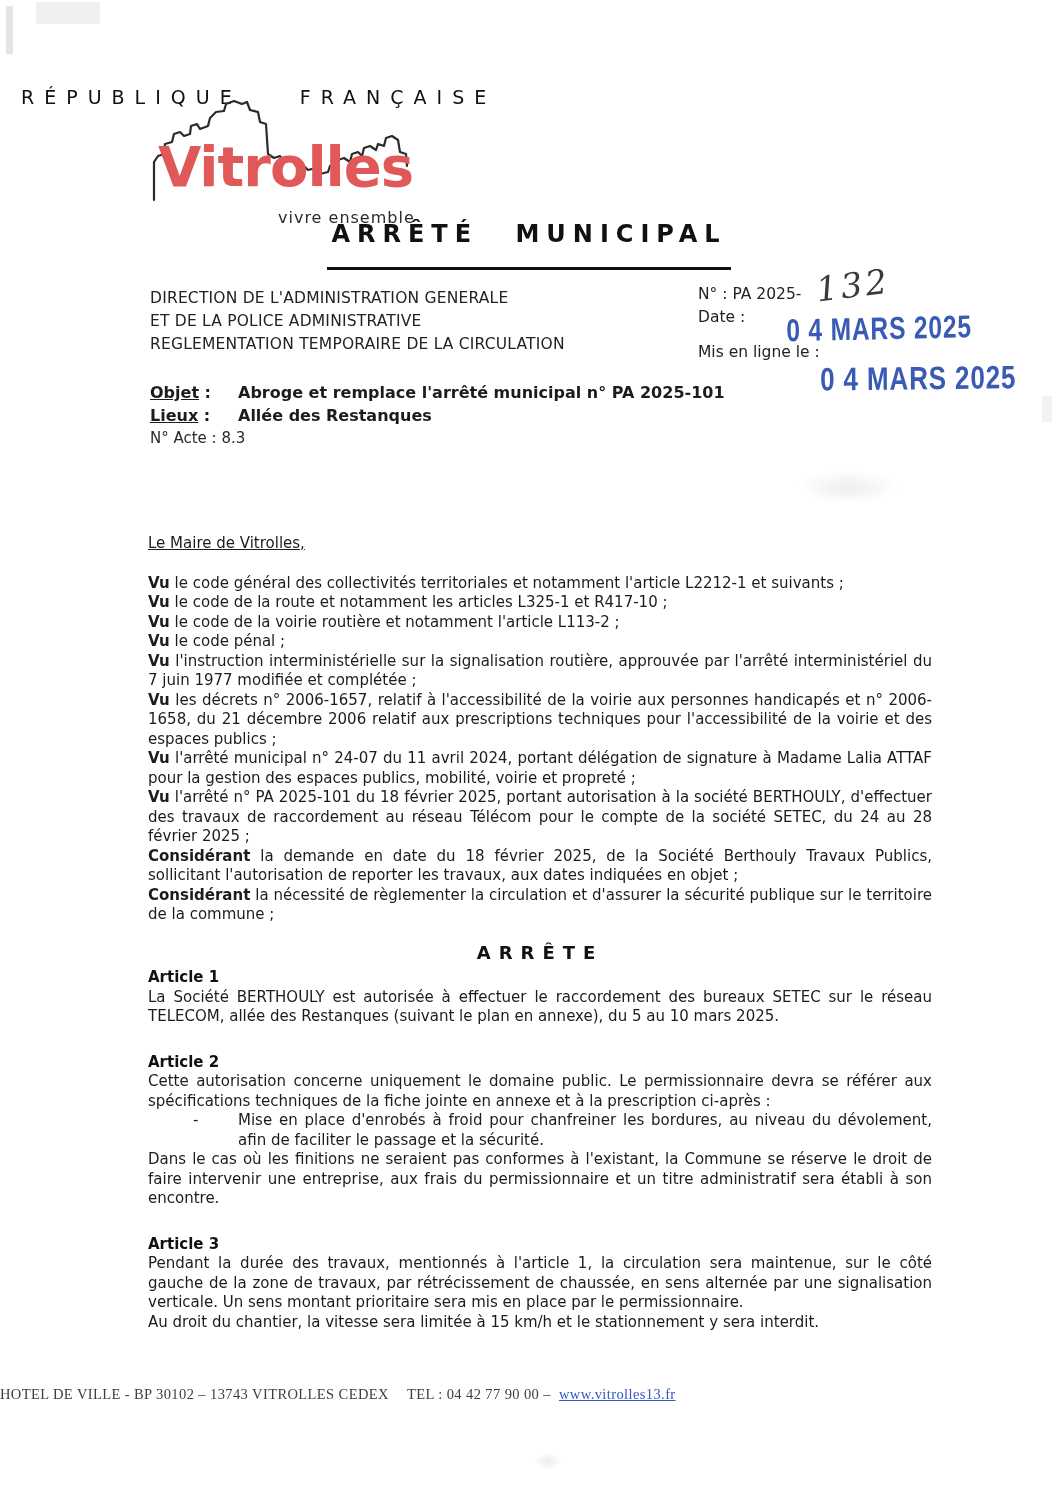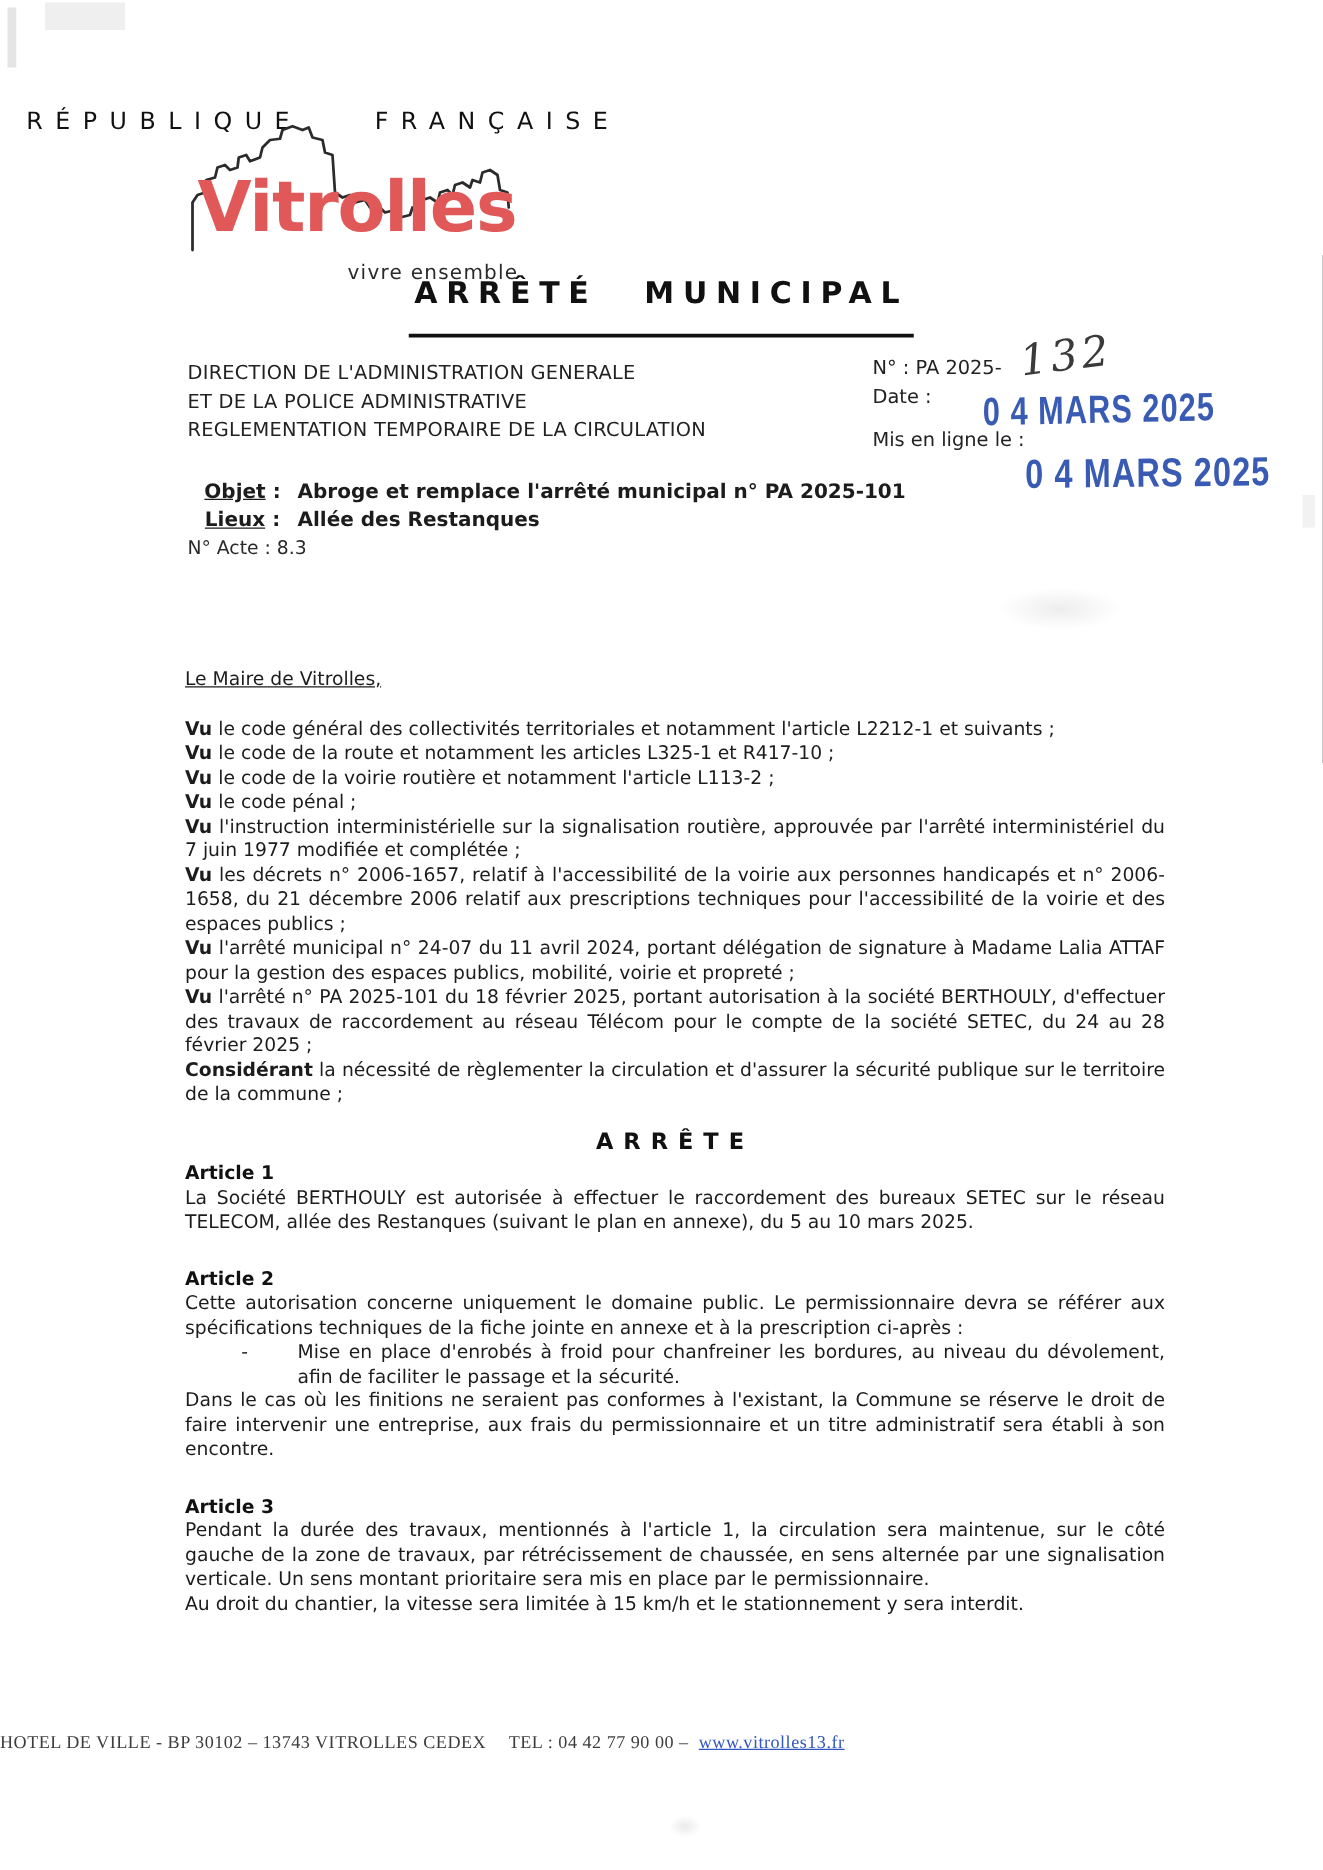--- a/index.html
+++ b/index.html
@@ -57,21 +57,21 @@
   .stamp{
     position:absolute;
     font-family:"Liberation Sans", sans-serif;
     font-weight:bold;white-space:nowrap;
     opacity:.93;
   }
   .stamp1{top:28px;left:88px;font-size:30px;transform:scale(.82,1.05) rotate(-1deg);transform-origin:left top;letter-spacing:1px;}
   .stamp2{top:76px;left:122px;font-size:31px;transform:scale(.84,1.05) rotate(-.5deg);transform-origin:left top;letter-spacing:1px;}
   
   .subject{position:absolute;top:381px;left:150px;width:820px;font-size:16px;line-height:23px;}
-  .subject .row{display:flex;text-align:center;}
+  .subject .row{display:flex;}
   .subject .lbl{width:88px;font-weight:bold;flex:0 0 88px;}
   .subject .lbl u{text-decoration:underline;}
   .subject .val{font-weight:bold;}
   .subject .acte{font-weight:normal;font-size:15px;color:#2a2a2a;}
   
   .body{
     position:absolute;top:534px;left:148px;width:784px;
     font-size:15px;line-height:19.5px;color:#1c1c1c;
   }
   .body p{margin:0;text-align:justify;}
@@ -163,20 +163,21 @@
     <p class="salutation">Le Maire de Vitrolles,</p>
 
     <p class="clause"><span class="lead">Vu</span> <span>le code général des collectivités territoriales et notamment l'article L2212-1 et suivants ;</span></p>
     <p class="clause"><span class="lead">Vu</span> <span>le code de la route et notamment les articles L325-1 et R417-10 ;</span></p>
     <p class="clause"><span class="lead">Vu</span> <span>le code de la voirie routière et notamment l'article L113-2 ;</span></p>
     <p class="clause"><span class="lead">Vu</span> <span>le code pénal ;</span></p>
     <p class="clause"><span class="lead">Vu</span> <span>l'instruction interministérielle sur la signalisation routière, approuvée par l'arrêté interministériel du 7 juin 1977 modifiée et complétée ;</span></p>
     <p class="clause"><span class="lead">Vu</span> <span>les décrets n° 2006-1657, relatif à l'accessibilité de la voirie aux personnes handicapés et n° 2006-1658, du 21 décembre 2006 relatif aux prescriptions techniques pour l'accessibilité de la voirie et des espaces publics ;</span></p>
     <p class="clause"><span class="lead">Vu</span> <span>l'arrêté municipal n° 24-07 du 11 avril 2024, portant délégation de signature à Madame Lalia ATTAF pour la gestion des espaces publics, mobilité, voirie et propreté ;</span></p>
     <p class="clause"><span class="lead">Vu</span> <span>l'arrêté n° PA 2025-101 du 18 février 2025, portant autorisation à la société BERTHOULY, d'effectuer des travaux de raccordement au réseau Télécom pour le compte de la société SETEC, du 24 au 28 février 2025 ;</span></p>
+    <p class="clause"><span class="lead">Considérant</span> <span>la demande en date du 18 février 2025, de la Société Berthouly Travaux Publics, sollicitant l'autorisation de reporter les travaux, aux dates indiquées en objet ;</span></p>
     <p class="clause"><span class="lead">Considérant</span> <span>la nécessité de règlementer la circulation et d'assurer la sécurité publique sur le territoire de la commune ;</span></p>
 
     <div class="arrete-heading">ARRÊTE</div>
 
     <div class="article">
       <h3>Article 1</h3>
       <p>La Société BERTHOULY est autorisée à effectuer le raccordement des bureaux SETEC sur le réseau TELECOM, allée des Restanques (suivant le plan en annexe), du 5 au 10 mars 2025.</p>
     </div>
 
     <div class="article">

